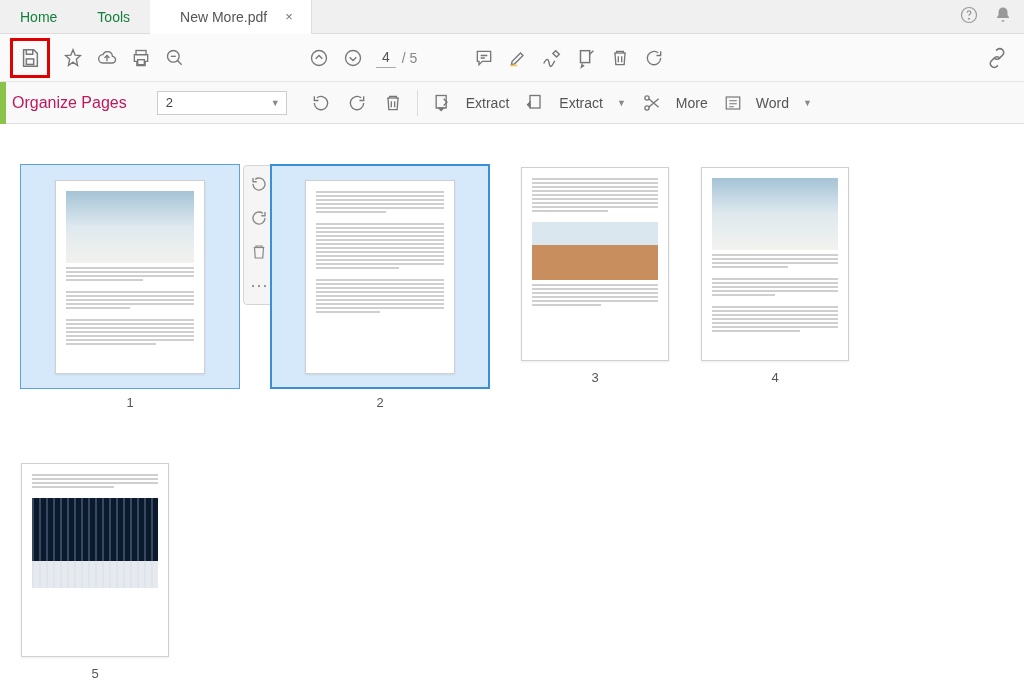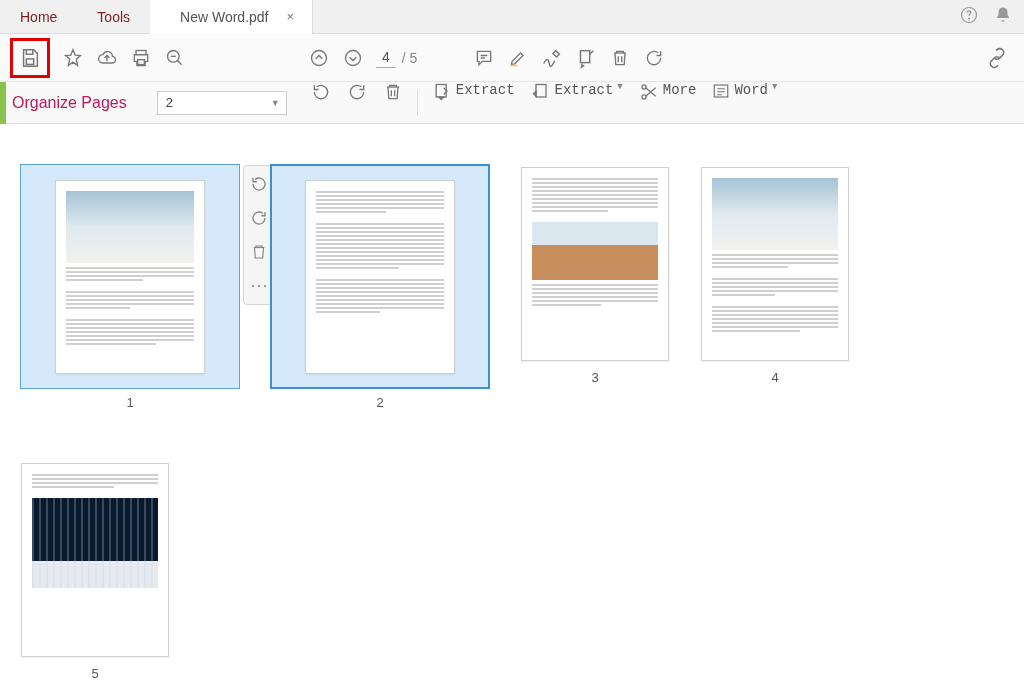--- a/index.html
+++ b/index.html
@@ -1,39 +1,39 @@
 <!DOCTYPE html>
 <html><head>
 <meta charset="utf-8">
 <style>
   * { box-sizing: border-box; margin: 0; padding: 0; }
   body { font-family: Arial, sans-serif; background: #fff; width: 1024px; height: 693px; overflow: hidden; font-size: 13px; color: #555; }
   
   .tabbar { display: flex; align-items: center; background: #f0f0f0; height: 34px; border-bottom: 1px solid #ddd; }
-  .tabbar .nav-tab { padding: 0 20px; height: 34px; display: flex; align-items: center; cursor: pointer; color: #7f1d1d; font-size: 14px; }
+  .tabbar .nav-tab { padding: 0 20px; height: 34px; display: flex; align-items: center; cursor: pointer; color: #15803d; font-size: 14px; }
   .tabbar .doc-tab { padding: 0 18px 0 30px; height: 34px; display: flex; align-items: center; background: #fff; border-right: 1px solid #ddd; color: #555; font-size: 14px; }
   .tabbar .doc-tab .close { margin-left: 18px; font-size: 13px; color: #777; cursor: pointer; }
   .tabbar .spacer { flex: 1; }
   .tabbar .right-icons { display: flex; align-items: center; padding-right: 12px; gap: 16px; color: #999; }
   
   .toolbar1 { display: flex; align-items: center; height: 48px; background: #fafafa; border-bottom: 1px solid #e5e5e5; padding: 0 10px; }
   .toolbar1 .icon-btn { width: 34px; height: 34px; display: flex; align-items: center; justify-content: center; color: #777; cursor: pointer; }
   .toolbar1 .save-hl { border: 3px solid #e00000; width: 40px; height: 40px; display: flex; align-items: center; justify-content: center; margin-right: 6px; }
   .toolbar1 .gap { width: 44px; }
   .toolbar1 .big-gap { flex: 0 0 110px; }
   .toolbar1 .page-ind { display: flex; align-items: center; font-size: 14px; color: #888; margin: 0 6px; }
   .toolbar1 .page-ind .cur { border-bottom: 1px solid #aaa; padding: 2px 6px; margin-right: 6px; color:#555;}
   .toolbar1 .spacer { flex: 1; }
   
   .toolbar2 { display: flex; align-items: center; height: 42px; background: #f9f9f9; border-bottom: 1px solid #e0e0e0; }
   .toolbar2 .accent { width: 6px; height: 42px; background: #8bc34a; margin-right: 6px; }
   .toolbar2 .title { font-size: 16px; color: #be185d; padding-right: 30px; }
   .toolbar2 .sel { width: 130px; height: 24px; border: 1px solid #ccc; background: #fff; display: flex; align-items: center; padding: 0 8px; font-size: 13px; color:#444; position: relative; margin-right: 16px;}
   .toolbar2 .sel .arrow { position: absolute; right: 6px; font-size: 9px; color:#888;}
-  .toolbar2 .ib { height: 42px; display: flex; padding: 0 8px; color: #555; cursor: pointer; gap: 4px; font-size: 14px; font-family: Liberation Mono, monospace; }
+  .toolbar2 .ib { height: 42px; display: flex; align-items: center; padding: 0 8px; color: #555; cursor: pointer; gap: 14px; font-size: 14px; }
   .toolbar2 .ib svg { color: #777; }
   .toolbar2 .sep { width: 1px; height: 26px; background: #ddd; margin: 0 6px;}
   
   .thumbs-area { position: relative; padding: 40px 20px; background: #fff; height: calc(693px - 34px - 48px - 42px); overflow: auto;}
   .thumb-row { display: flex; flex-wrap: wrap; gap: 30px 30px; align-items: flex-start; }
   .thumb-outer { width: 220px; display: flex; flex-direction: column; align-items: center; }
   .thumb-frame { width: 220px; height: 225px; background: #fff; border: 1px solid transparent; display: flex; align-items: center; justify-content: center; position: relative; }
   .thumb-frame.selected { background: #d5e9fa; border: 1px solid #5aa3e0; }
   .thumb-frame.current { border: 2px solid #3a8fd8; background: #d5e9fa; }
   .thumb-page { width: 150px; height: 194px; background: #fff; border: 1px solid #d0d0d0; box-shadow: 0 1px 2px rgba(0,0,0,0.08); padding: 10px; overflow: hidden; font-size: 4px; line-height: 1.3; color: #999; display: flex; flex-direction: column; gap: 4px;}
@@ -53,21 +53,21 @@
   
   svg { flex-shrink: 0; }
 </style>
 </head>
 <body>
 
 <div class="tabbar">
   <div class="nav-tab">Home</div>
   <div class="nav-tab">Tools</div>
   <div class="doc-tab">
-    <span>New  Word.pdf</span>
+    <span>New  More.pdf</span>
     <span class="close">×</span>
   </div>
   <div class="spacer"></div>
   <div class="right-icons">
     <span>
       <svg width="18" height="18" viewBox="0 0 24 24" fill="none" stroke="currentColor" stroke-width="1.6">
           <circle cx="12" cy="12" r="10"></circle>
           <path d="M9.5 9a2.5 2.5 0 0 1 5 0c0 1.5-2.5 2-2.5 4"></path>
           <circle cx="12" cy="17" r="0.6" fill="currentColor"></circle>
         </svg>

